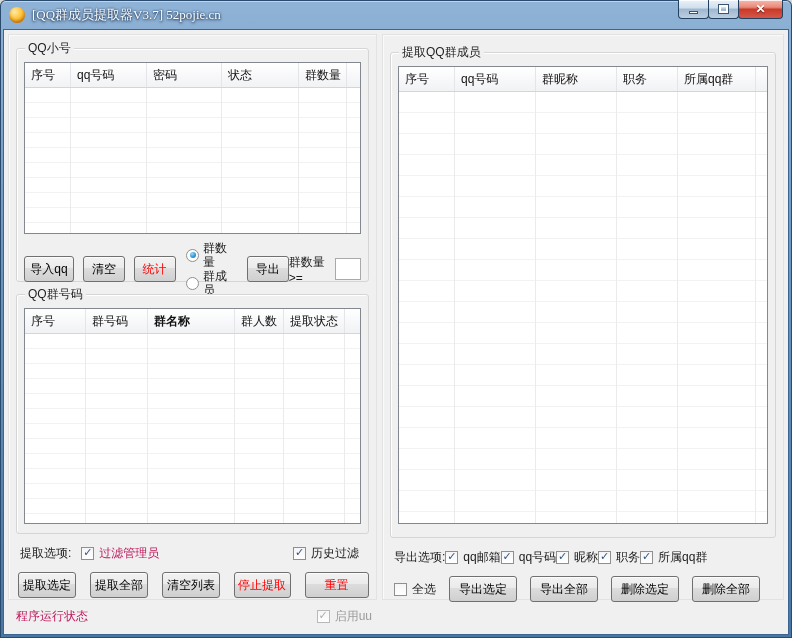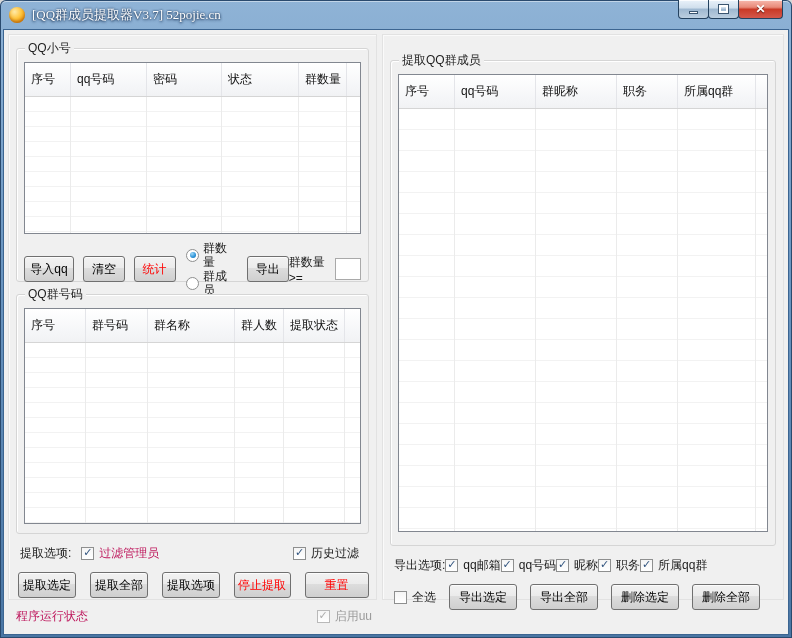--- a/index.html
+++ b/index.html
@@ -55,37 +55,37 @@
   .panel-left { width:369px; flex:0 0 auto; }
   .panel-right { flex:1 1 auto; }
 
   
   .groupbox { position:relative; border:1px solid #d5d5d5; border-radius:3px; box-shadow:inset 1px 1px 0 #ffffff; padding:13px 7px 7px; }
   .groupbox > .gb-label {
     position:absolute; top:-8px; left:8px; background:#f0f0f0; padding:0 3px; line-height:15px; color:#1d1d1d;
   }
   .gb-accounts { height:234px; margin-top:6px; }
   .gb-groups   { height:240px; margin-top:12px; }
-  .gb-members  { height:486px; margin-top:18px; }
+  .gb-members  { height:486px; margin-top:10px; }
 
   
   .table { border:1px solid #828790; background:#fff; display:flex; flex-direction:column; }
-  .thead { display:flex; height:34px; background:linear-gradient(180deg,#ffffff,#f5f6f8 70%,#f1f2f4); border-bottom:1px solid #d5d5d5; flex:0 0 auto; }
+  .thead { display:flex; height:25px; background:linear-gradient(180deg,#ffffff,#f5f6f8 70%,#f1f2f4); border-bottom:1px solid #d5d5d5; flex:0 0 auto; }
   .th { display:flex; align-items:center; padding-left:6px; border-right:1px solid #e4e5e9; color:#111; white-space:nowrap; overflow:hidden; }
   .th.fill { flex:1 1 auto; border-right:none; }
   .tbody { position:relative; flex:1 1 auto; display:flex; overflow:hidden; }
   .col { border-right:1px solid #ebebeb; }
   .col.fill { flex:1 1 auto; border-right:none; }
   .rows15 { background:repeating-linear-gradient(180deg, transparent 0 14px, #f2f2f2 14px 15px); }
   .rows21 { background:repeating-linear-gradient(180deg, transparent 0 20px, #f2f2f2 20px 21px); }
 
   .t-accounts { height:172px; }
   .t-accounts .c0{width:46px;} .t-accounts .c1{width:76px;} .t-accounts .c2{width:75px;} .t-accounts .c3{width:77px;} .t-accounts .c4{width:48px;}
   .t-groups { height:182px; }
-  .t-groups .c0{width:61px;} .t-groups .c1{width:62px;} .t-groups .c2{width:87px;} .t-groups .c3{width:49px;} .t-groups .c4{width:61px;}
+  .t-groups .c0{width:61px;} .t-groups .c1{width:62px;} .t-groups .c2{width:87px;font-weight:bold;} .t-groups .c3{width:49px;} .t-groups .c4{width:61px;}
   .t-members { height:458px; }
   .t-members .c0{width:56px;} .t-members .c1{width:81px;} .t-members .c2{width:81px;} .t-members .c3{width:61px;} .t-members .c4{width:78px;}
 
   
   .btn {
     display:inline-flex; align-items:center; justify-content:center;
     height:26px; padding:0 9px; min-width:42px;
     border:1px solid #707070; border-radius:3px; cursor:default;
     background:linear-gradient(180deg,#f2f2f2 0%,#ebebeb 45%,#dddddd 46%,#cfcfcf 100%);
     box-shadow:inset 0 1px 0 #fcfcfc;
@@ -225,21 +225,21 @@
             <span class="cb">
                   <span class="tick">✓</span>
                 </span>
             <span>历史过滤</span>
           </span>
         </div>
 
         <div class="actions-row">
           <button class="btn">提取选定</button>
           <button class="btn">提取全部</button>
-          <button class="btn">提取选项</button>
+          <button class="btn">清空列表</button>
           <button class="btn red">停止提取</button>
           <button class="btn red" style="min-width:64px;">重置</button>
         </div>
       </div>
 
       <div class="panel panel-right">
 
         <div class="groupbox gb-members">
           <div class="gb-label">提取QQ群成员</div>
           <div class="table t-members">

